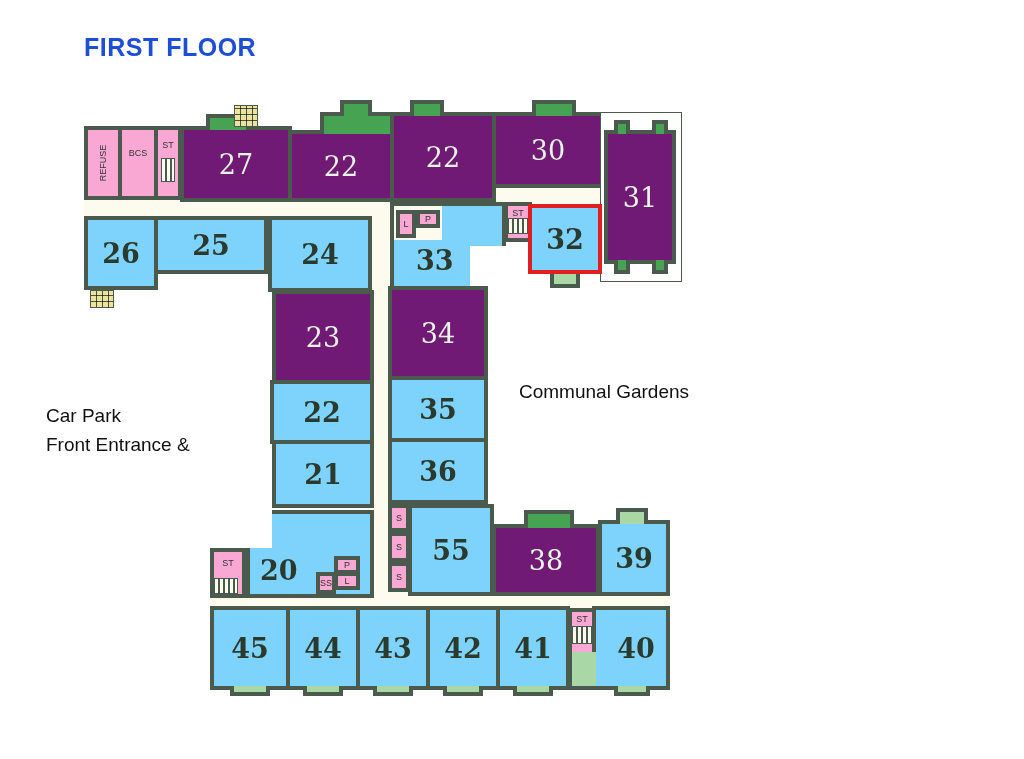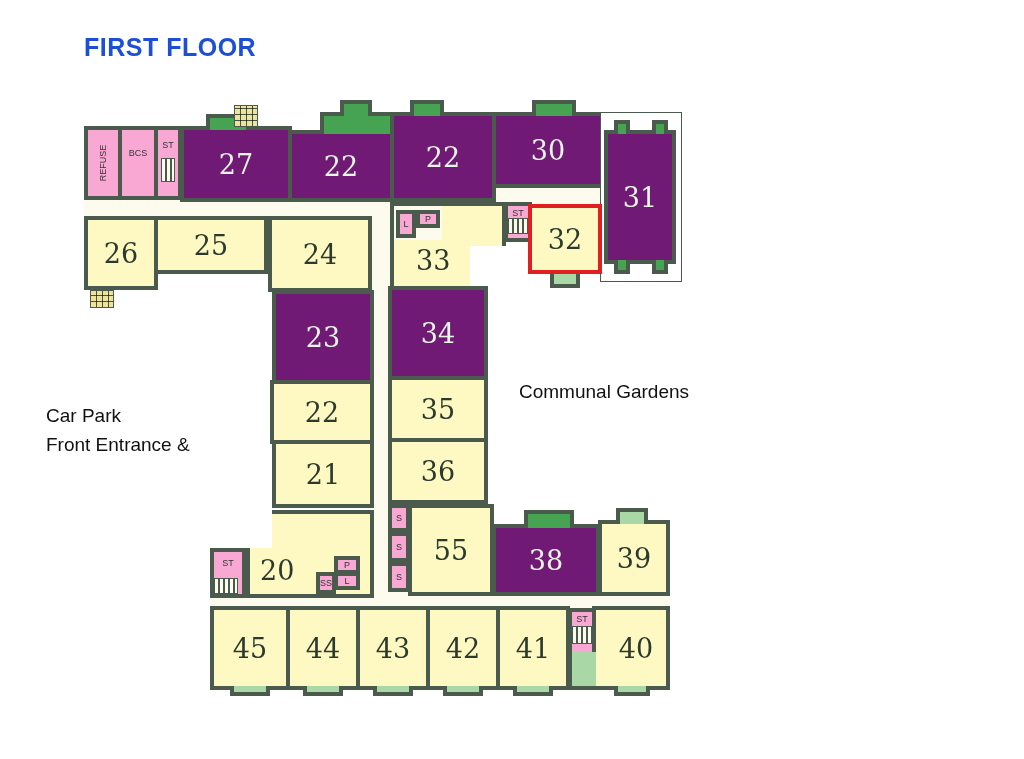--- a/index.html
+++ b/index.html
@@ -1,21 +1,21 @@
 <!DOCTYPE html>
 <html><head>
 <meta charset="utf-8">
 <style>
   html,body{margin:0;padding:0;background:#fff;}
   body{width:1024px;height:759px;position:relative;overflow:hidden;font-family:"DejaVu Serif",serif;}
   .title{position:absolute;left:84px;top:33px;font-family:"Liberation Sans",sans-serif;font-weight:bold;font-size:25px;color:#1d4ed8;letter-spacing:0.5px;}
   .label{position:absolute;font-family:"Liberation Sans",sans-serif;font-size:19px;color:#111;line-height:29px;}
   .plan{position:absolute;left:0;top:0;width:1024px;height:759px;}
   .room{position:absolute;box-sizing:border-box;border:4px solid #4a5a4d;display:flex;align-items:center;justify-content:center;font-size:27px;}
-  .light{background:#fef9c3;color:#2c3a2e;}
+  .light{background:#7dd3fc;color:#2c3a2e;font-weight:bold;}
   .dark{background:#701a75;color:#e8f5e6;}
   .util{background:#f9a8d4;color:#333;font-family:"Liberation Sans",sans-serif;font-size:9px;}
   .corr{position:absolute;background:#fdfbee;}
   .sel{border:4px solid #e02020 !important;text-align:center;}
   .bump{position:absolute;box-sizing:border-box;border:4px solid #4a5a4d;border-bottom:none;}
   .bumpd{position:absolute;box-sizing:border-box;border:4px solid #4a5a4d;border-top:none;}
   .stair{position:absolute;width:20px;height:16px;background:repeating-linear-gradient(90deg,#fdfbee 0 3px,#4a5a4d 3px 5px);border:1px solid #4a5a4d;}
   .grid{position:absolute;background:repeating-linear-gradient(90deg,#f6f0c9 0 5px,#4a5a4d 5px 6px),repeating-linear-gradient(0deg,#f6f0c9 0 5px,#4a5a4d 5px 6px);background-blend-mode:multiply;border:1px solid #4a5a4d;}
   .rot{transform:rotate(-90deg);white-space:nowrap;}
 </style>

